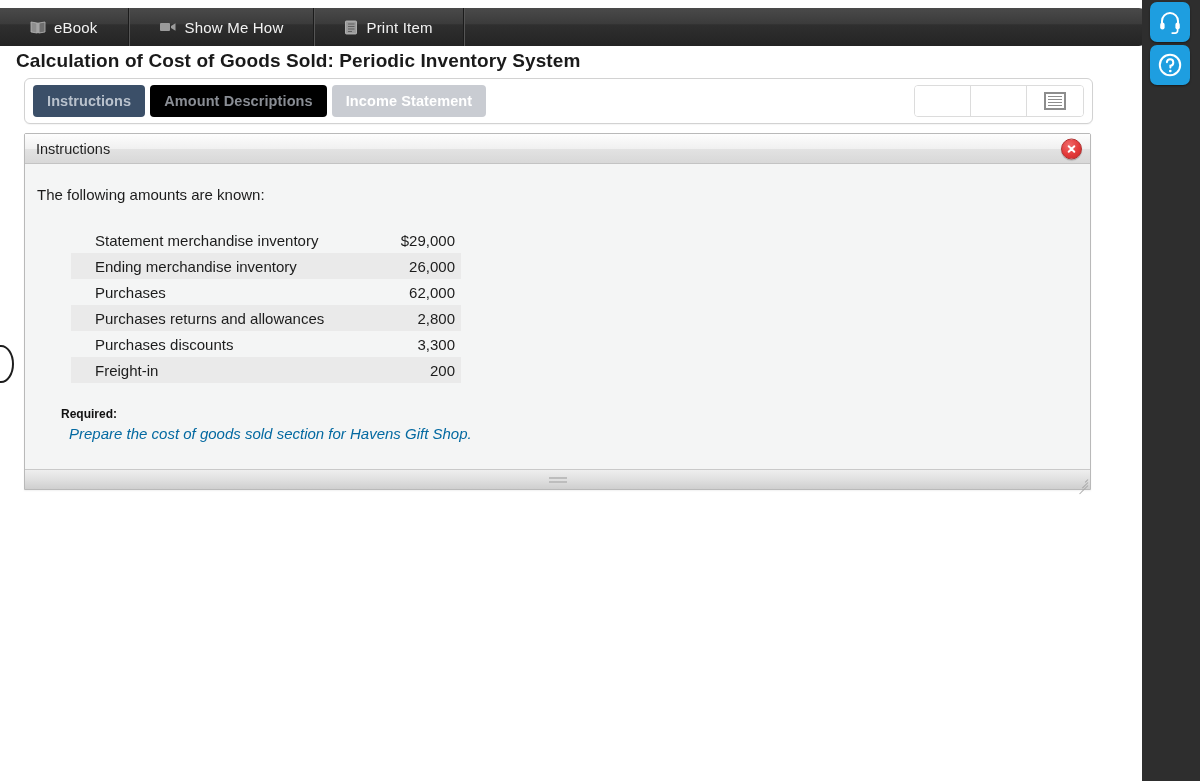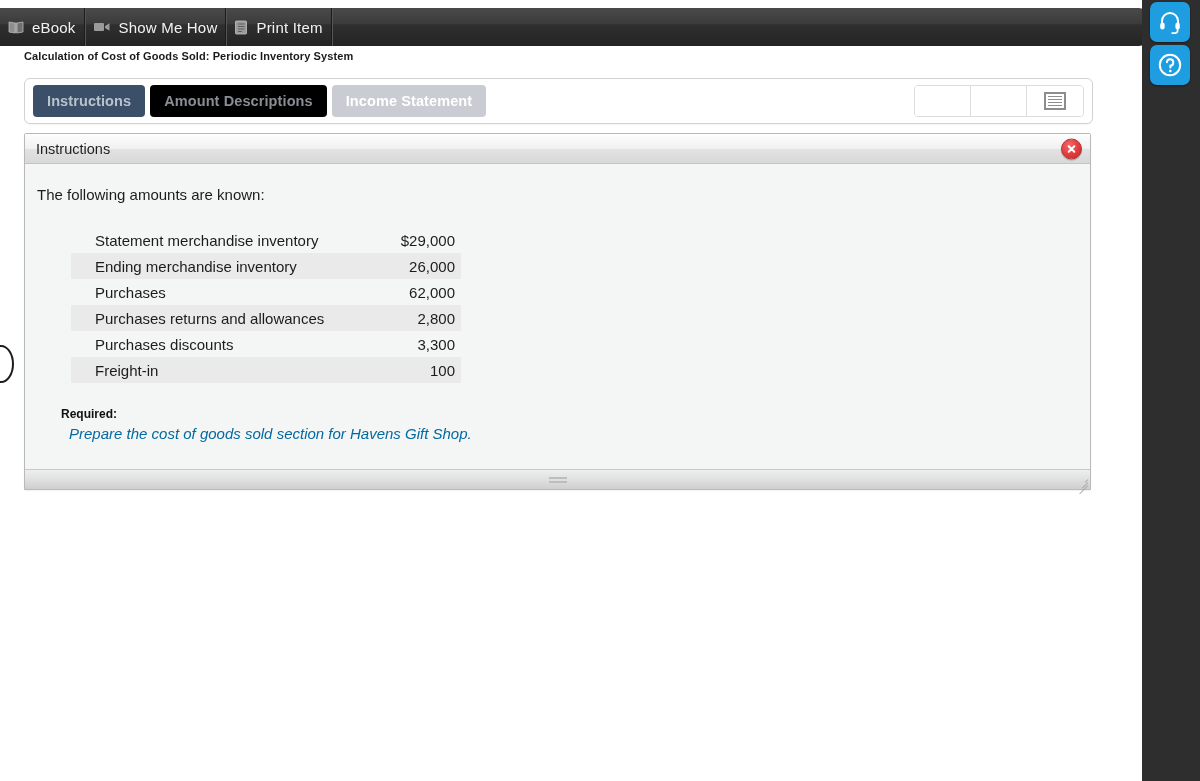--- a/index.html
+++ b/index.html
@@ -70,43 +70,43 @@
     background: linear-gradient(to bottom, #4a4a4a 0%, #3b3b3b 42%, #2f2f2f 44%, #242424 100%);
     border-radius: 0 7px 7px 0;
     display: flex;
     align-items: stretch;
   }
 
   .tbtn {
     display: flex;
     align-items: center;
     gap: 8px;
-    padding: 0 8px;
+    padding: 0 30px;
     color: #f2f2f2;
     font-size: 15px;
     letter-spacing: .2px;
     border-right: 1px solid #1b1b1b;
     box-shadow: 1px 0 0 #555 inset;
     position: relative;
     cursor: pointer;
     white-space: nowrap;
   }
   .tbtn:first-child { box-shadow: none; }
   .tbtn .ticon { display:flex; align-items:center; }
 
   .tbtn-spacer {
     flex: 1;
     border-right: none;
   }
 
   
   .title {
     position: absolute;
-    top: 50px; left: 24px;
-    font-size: 11px;
+    top: 50px; left: 16px;
+    font-size: 19px;
     font-weight: bold;
     color: #1a1a1a;
     letter-spacing: .1px;
   }
 
   
   .tabpanel {
     position: absolute;
     top: 78px; left: 24px;
     width: 1069px;
@@ -419,21 +419,21 @@
           <tr class="alt">
             <td class="lbl">Purchases returns and allowances</td>
             <td class="val">2,800</td>
           </tr>
           <tr>
             <td class="lbl">Purchases discounts</td>
             <td class="val">3,300</td>
           </tr>
           <tr class="alt">
             <td class="lbl">Freight-in</td>
-            <td class="val">100</td>
+            <td class="val">200</td>
           </tr>
         </tbody>
       </table>
 
       <div class="req-block">
         <div class="req-title">Required:</div>
         <div class="req-text">Prepare the cost of goods sold section for Havens Gift Shop.</div>
       </div>
 
     </div>

